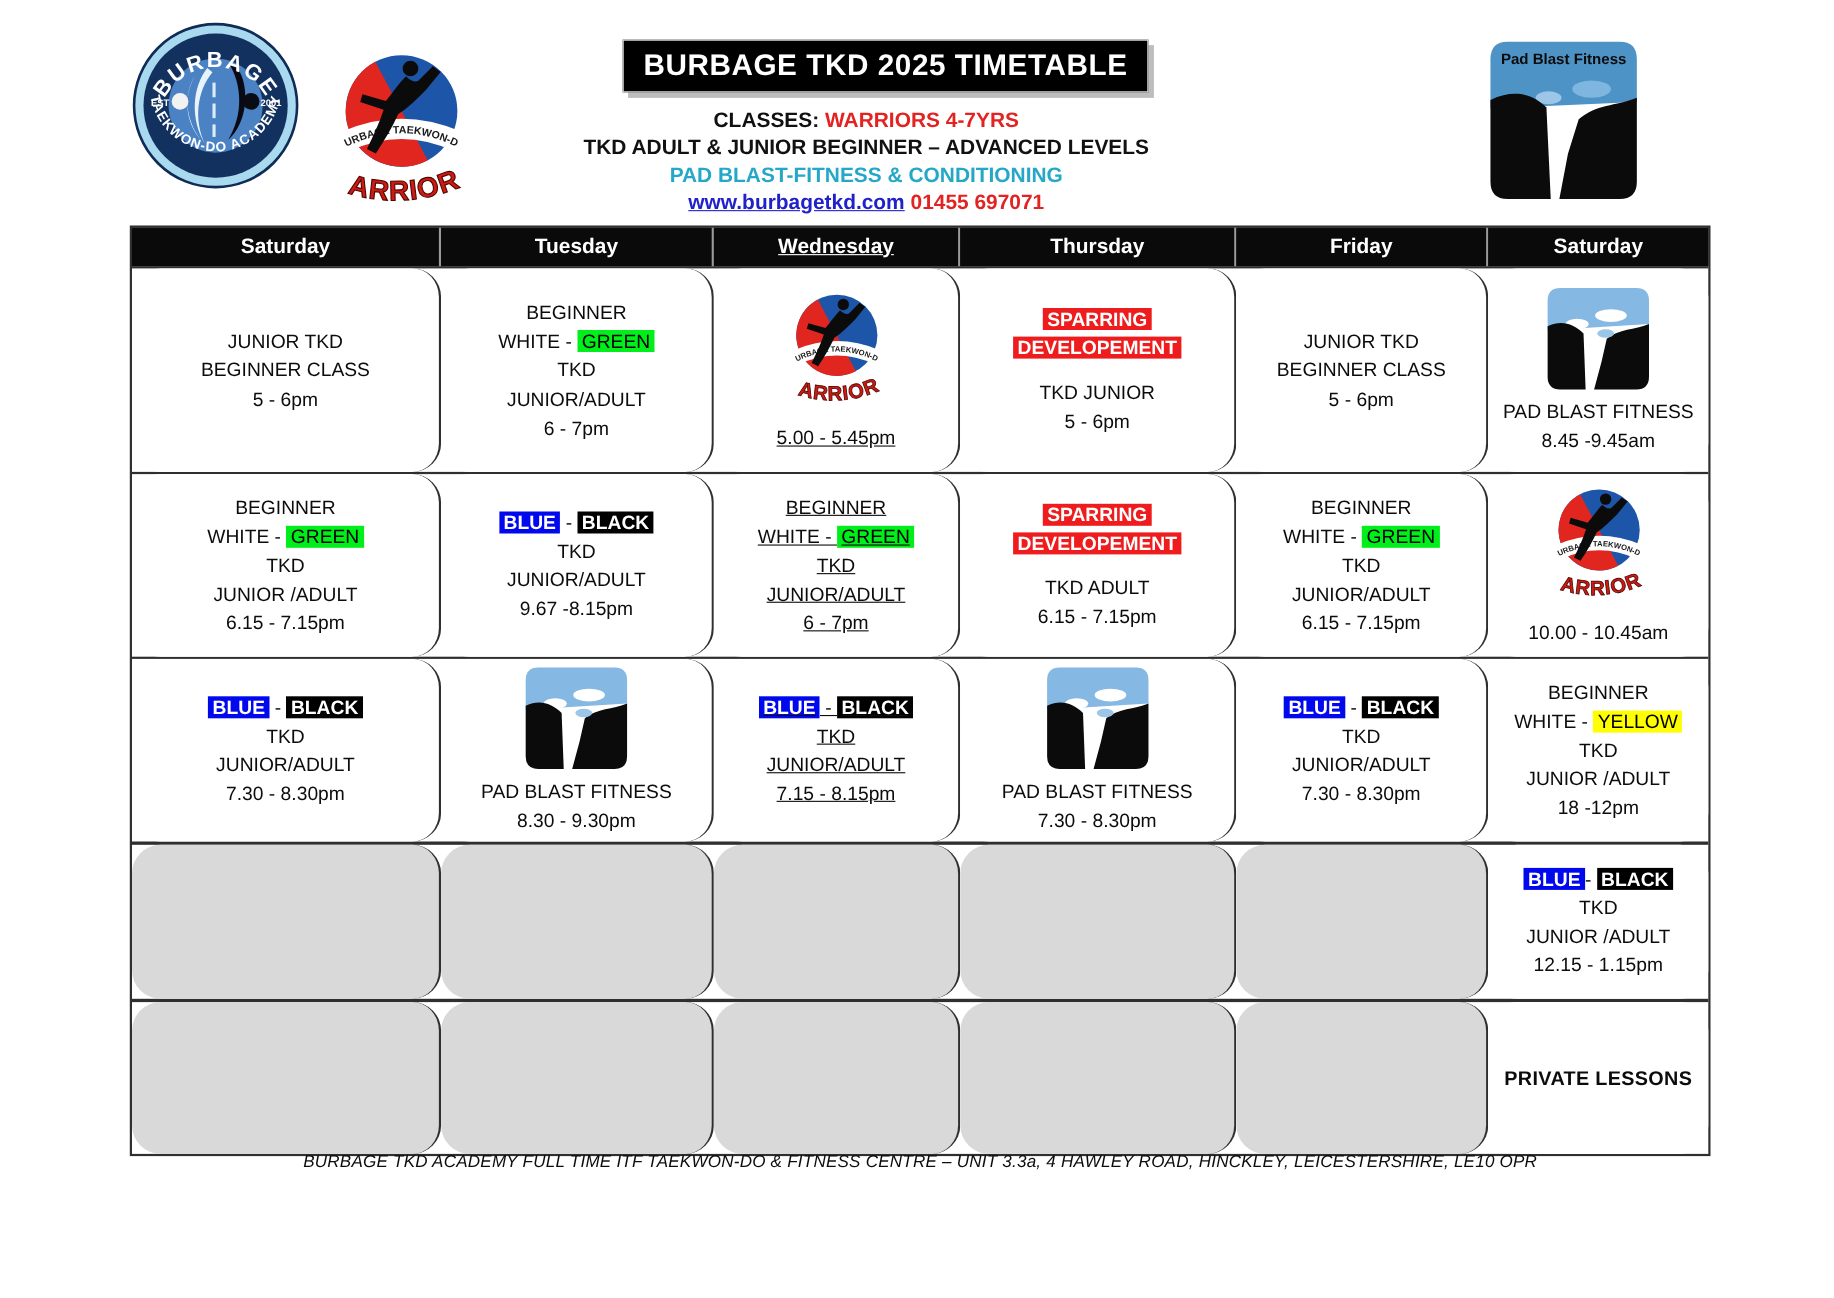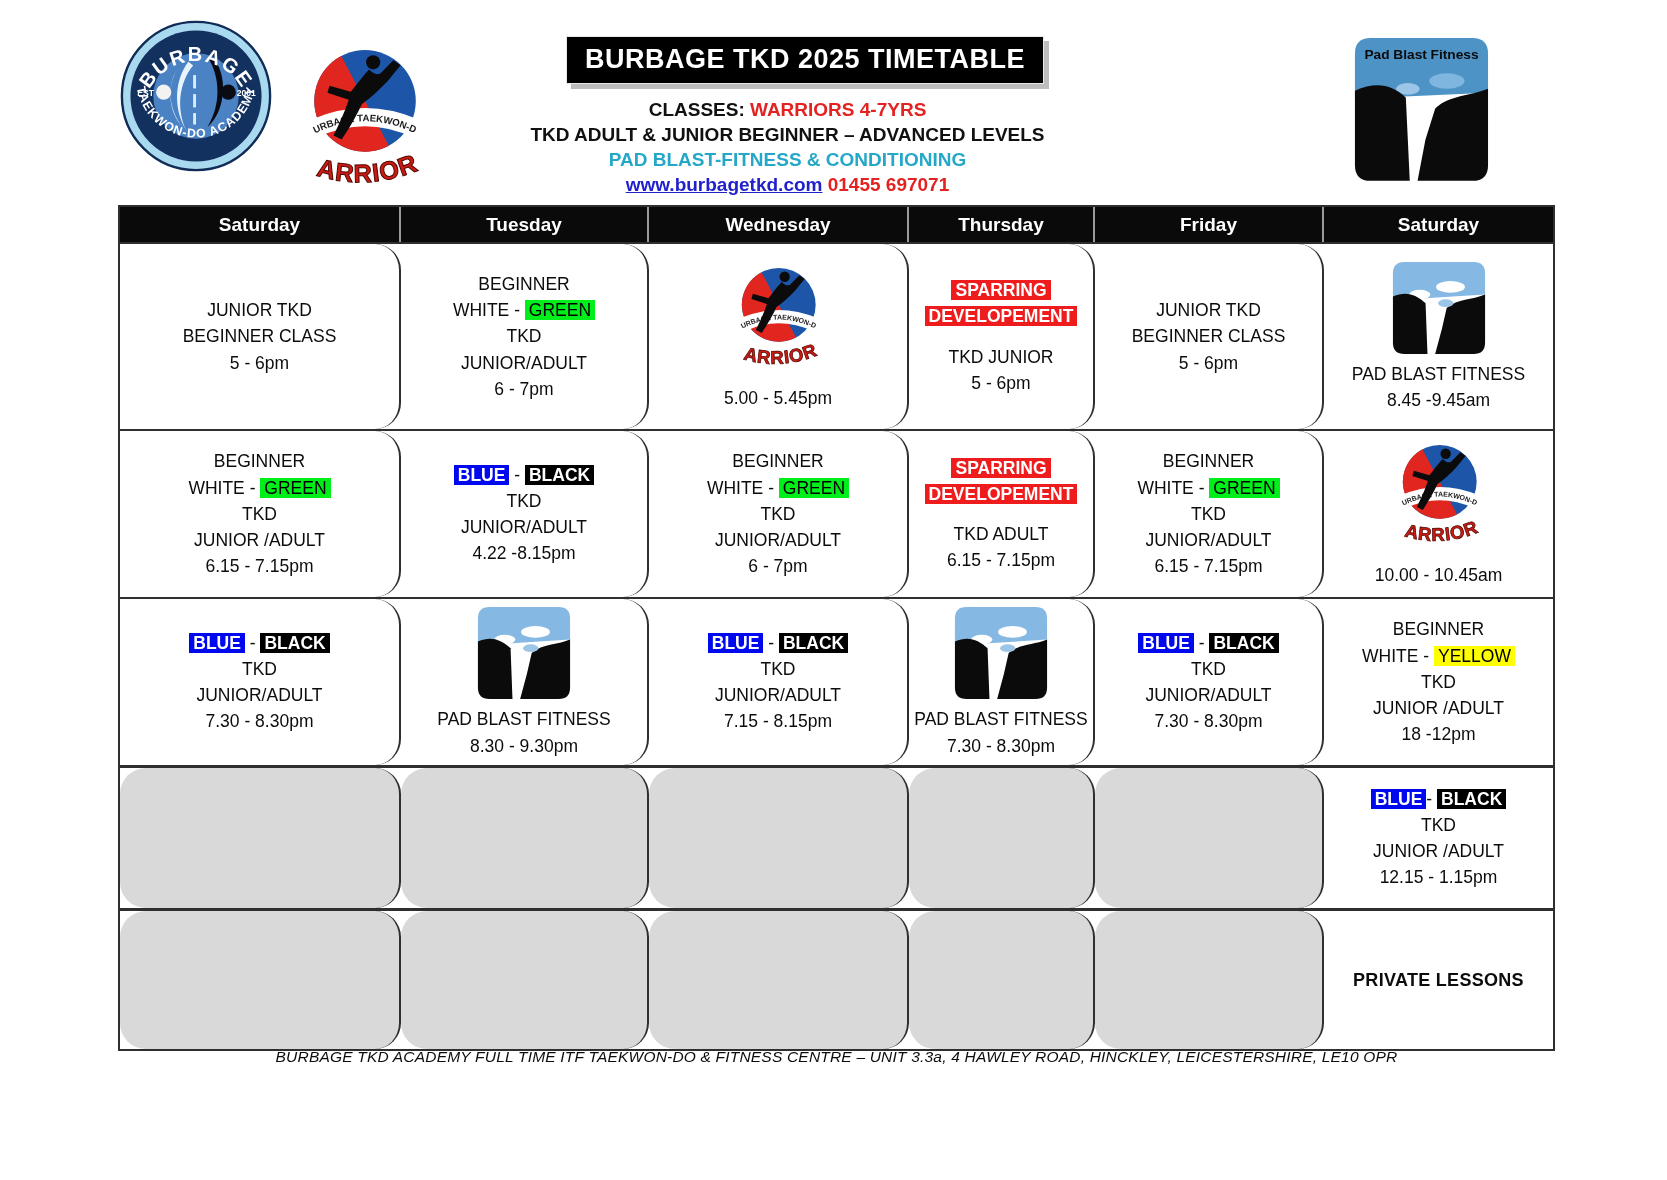--- a/index.html
+++ b/index.html
@@ -44,22 +44,22 @@
   .trow:nth-child(4), .trow:nth-child(5) { border-top-width:3px; }
   .tcell {
     box-sizing:border-box; border-right:2px solid #2f2f2f; background:#ffffff;
     display:flex; flex-direction:column; align-items:center; justify-content:center;
     font-size:17.5px; font-weight:500; color:#0c0c0c; line-height:1.5; text-align:center;border-radius:26px;
   }
   .tcell:last-child { border-right:none; }
   .tcell.gray { background:#D9D9D9; }
   .tcell.bold { font-weight:700; font-size:18px; letter-spacing:0.3px; }
 
-  .c0 { width:281px; } .c1 { width:248px; } .c2 { width:260px; }
-  .c3 { width:186px; } .c4 { width:229px; } .c5 { flex:1; }
+  .c0 { width:281px; } .c1 { width:248px; } .c2 { width:224px;text-decoration:underline; }
+  .c3 { width:251px; } .c4 { width:229px; } .c5 { flex:1; }
 
   .cline { white-space:pre; }
   .cline.spacer { height:14px; }
   .hl { padding:0 4px; }
   .hl-green  { background:#00EF1A; color:#000000; }
   .hl-yellow { background:#FFFF00; color:#000000; }
   .hl-blue   { background:#0008EE; color:#ffffff; font-weight:700; }
   .hl-black  { background:#000000; color:#ffffff; font-weight:700;text-align:center; }
   .hl-red    { background:#EE1C1C; color:#ffffff; font-weight:700; }
 
@@ -219,21 +219,21 @@
             <div class="cline"><span>BEGINNER</span></div>
             <div class="cline"><span>WHITE - </span><span class="hl hl-green">GREEN</span></div>
             <div class="cline"><span>TKD</span></div>
             <div class="cline"><span>JUNIOR /ADULT</span></div>
             <div class="cline"><span>6.15 - 7.15pm</span></div>
           </div>
           <div class="tcell c1">
             <div class="cline"><span class="hl hl-blue">BLUE</span><span> - </span><span class="hl hl-black">BLACK</span></div>
             <div class="cline"><span>TKD</span></div>
             <div class="cline"><span>JUNIOR/ADULT</span></div>
-            <div class="cline"><span>4.22 -8.15pm</span></div>
+            <div class="cline"><span>9.67 -8.15pm</span></div>
           </div>
           <div class="tcell c2">
             <div class="cline"><span>BEGINNER</span></div>
             <div class="cline"><span>WHITE - </span><span class="hl hl-green">GREEN</span></div>
             <div class="cline"><span>TKD</span></div>
             <div class="cline"><span>JUNIOR/ADULT</span></div>
             <div class="cline"><span>6 - 7pm</span></div>
           </div>
           <div class="tcell c3">
             <div class="cline"><span class="hl hl-red">SPARRING</span></div>

